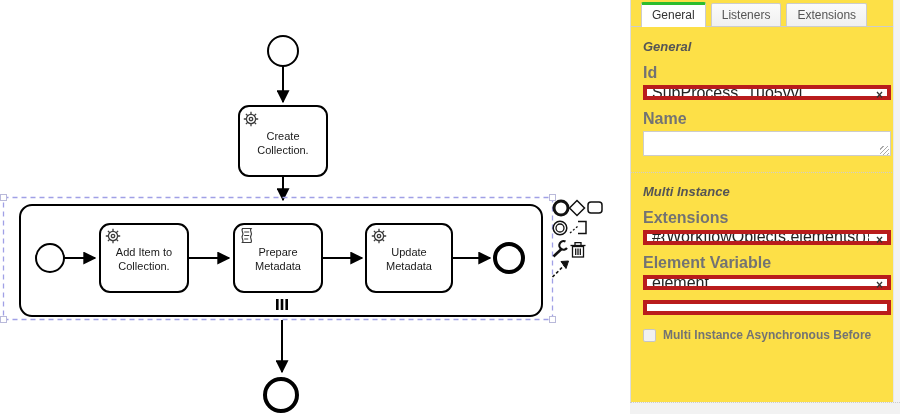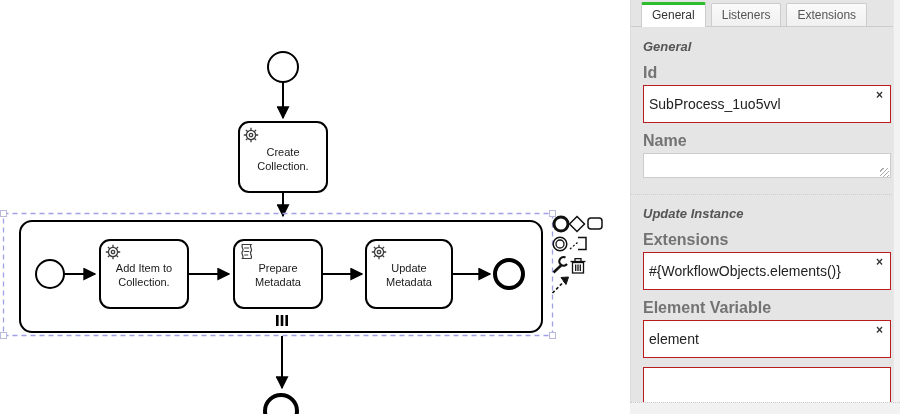--- a/index.html
+++ b/index.html
@@ -1,45 +1,45 @@
 <!DOCTYPE html>
 <html><head>
 <meta charset="utf-8">
 <style>
   * { box-sizing: border-box; margin: 0; padding: 0; }
   html,body { width: 900px; height: 414px; overflow: hidden; background:#fff;
               font-family:"Liberation Sans", sans-serif; }
   .app { position:relative; width:900px; height:414px; }
 
   
-  .canvas { position:absolute; left:0; top:16px; width:630px; height:324px; background:#fff;text-align:right; }
+  .canvas { position:absolute; left:0; top:0; width:630px; height:324px; background:#fff;text-align:right; }
 
   
   .panel { position:absolute; left:630px; top:0; width:270px; height:414px;
-           background:#e5e5e5; border-left:1px solid #ddd; font-size:12px; color:#444; }
+           background:#fde047; border-left:1px solid #ddd; font-size:12px; color:#444; }
   .scroll-strip { position:absolute; right:0; top:0; width:7px; height:414px;
                   background:#f3f3f3; border-left:1px solid #e7e7e7; }
 
   .tabbar { display:flex; gap:5px; padding:3px 0 0 10px; border-bottom:1px solid #ccc;
             height:27px; align-items:flex-end; }
   .tab { border:1px solid #ccc; border-bottom:none; border-radius:2px 2px 0 0;
          background:linear-gradient(#fbfbfb,#f0f0f0); padding:4px 10px 4px;
          font-size:12px; color:#555; cursor:pointer; position:relative; }
   .tab.active { background:#fff; border-top:3px solid #2dbd2d; margin-bottom:-1px;
                 padding-bottom:5px; padding-top:3px; z-index:2; color:#333; }
 
   .panel-content { padding:8px 12px 0 12px; position:relative; }
   .section-title { font-size:13px; font-weight:bold; font-style:italic; color:#555;
                    margin:4px 0 10px; }
   .field { margin-bottom:9px; }
   .field label { display:block; font-size:16px; font-weight:bold; color:#737373;
                  margin-bottom:3px; }
   .input-wrap { position:relative; }
-  .input-wrap input { width:248px; height:38px; border:1px solid #b91c1c; padding:2px 18px 2px 5px;
-                      font-size:14px; color:#222; font-family:"Liberation Sans",sans-serif;
+  .input-wrap input { width:248px; height:15px; border:4px solid #b91c1c; padding:2px 18px 2px 5px;
+                      font-size:16px; color:#222; font-family:"Liberation Sans",sans-serif;
                       background:#fff; outline:none; }
   .clear-btn { position:absolute; right:5px; top:3px; font-size:12px; font-weight:bold;
                color:#333; cursor:pointer; line-height:14px; }
   .ta-wrap { position:relative; width:248px; }
   .ta-wrap textarea { width:248px; height:25px; border:1px solid #ccc; padding:2px 5px;
                       font-size:13px; resize:none; font-family:"Liberation Sans",sans-serif;
                       outline:none; }
   .resize-handle { position:absolute; right:2px; bottom:4px; width:9px; height:9px;
                    background:repeating-linear-gradient(135deg, transparent 0 2px, #aaa 2px 3px);
                    pointer-events:none; }
@@ -191,21 +191,21 @@
       <div class="field">
         <label>Name</label>
         <div class="ta-wrap">
           <textarea style=""></textarea>
           <span class="resize-handle"></span>
         </div>
       </div>
 
       <div class="divider"></div>
 
-      <div class="section-title">Update Instance</div>
+      <div class="section-title">Multi Instance</div>
 
 
       <div class="field">
         <label>Extensions</label>
         <div class="input-wrap">
           <input type="text" value="#{WorkflowObjects.elements()}" style="">
           <span class="clear-btn">×</span>
         </div>
       </div>
 

